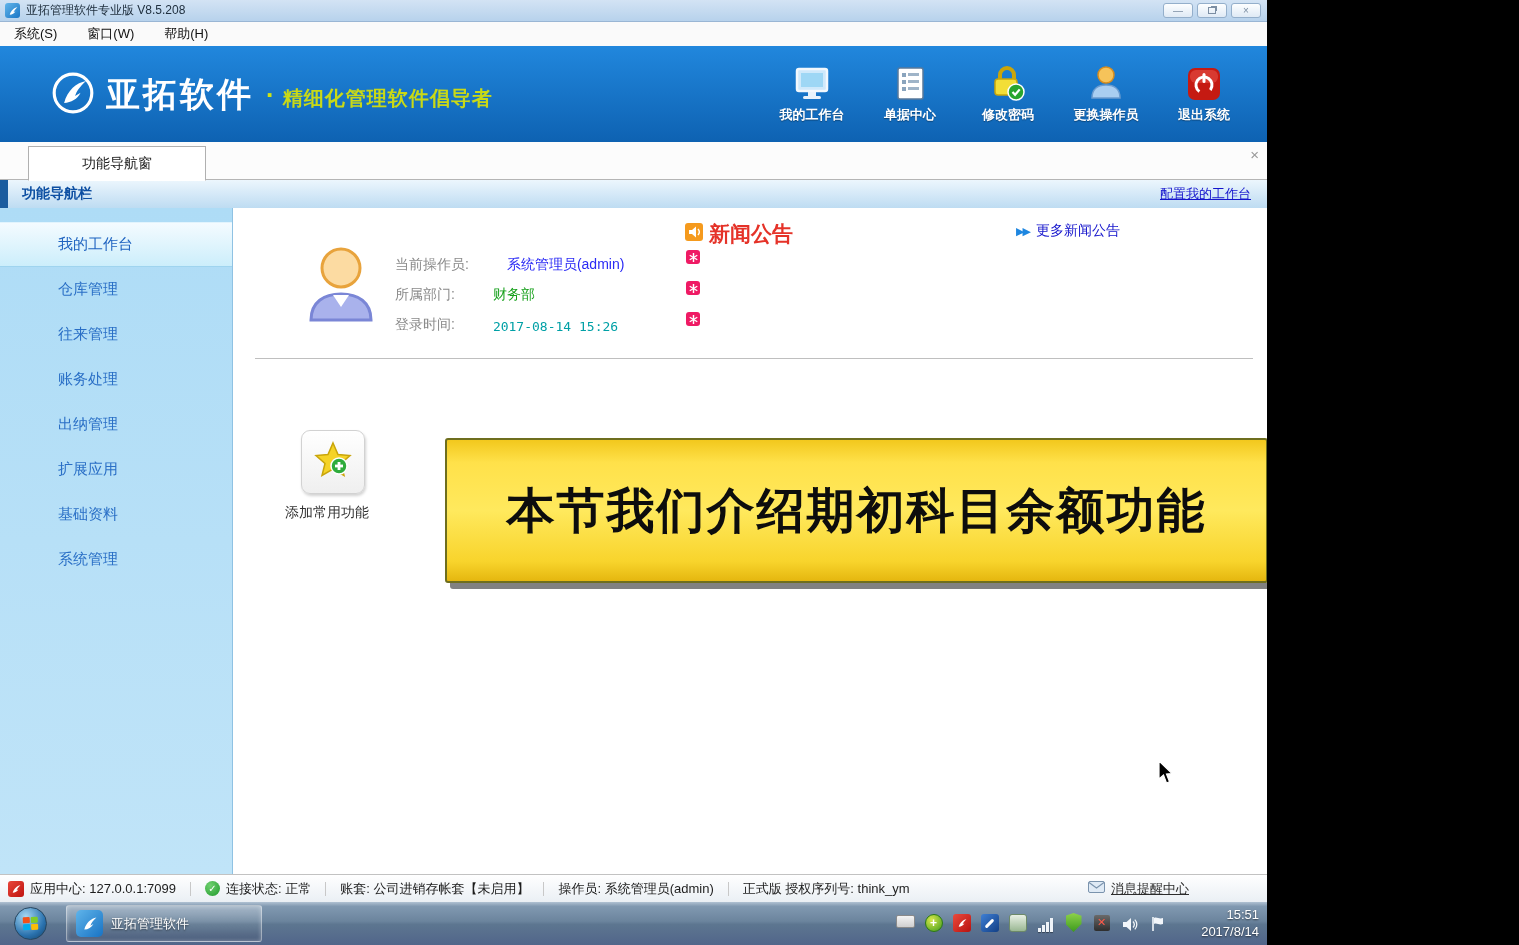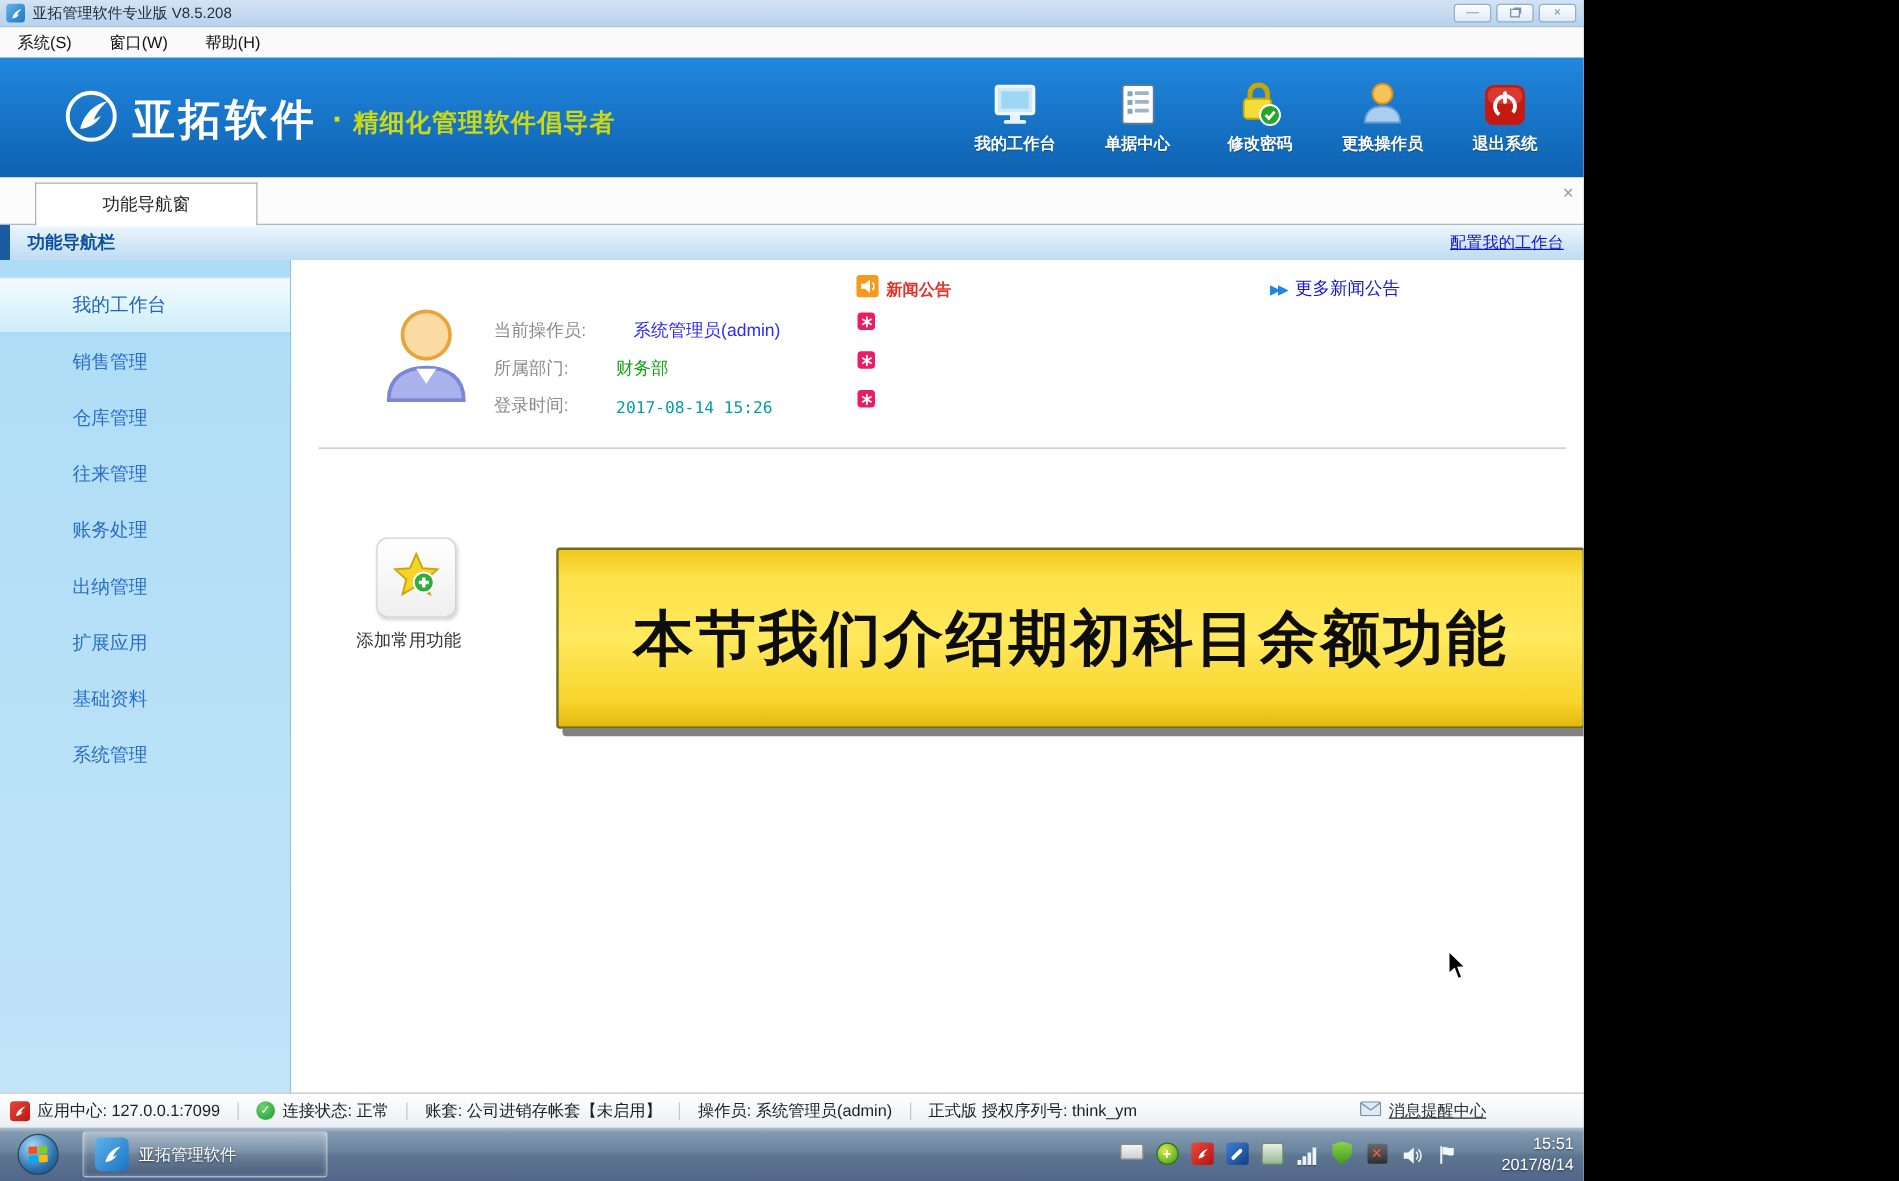--- a/index.html
+++ b/index.html
@@ -64,21 +64,21 @@
   
   .main { position:absolute; top:208px; left:233px; right:0; bottom:71px; background:#fff; overflow:hidden; }
   .avatar { position:absolute; left:70px; top:36px; }
   .info { position:absolute; left:162px; top:36px; font-size:14px; }
   .info-row { height:30px; display:flex; align-items:flex-end;gap:32px; }
   .info-label { color:#8a8a8a; margin-right:6px; }
   .v-blue { color:#2a2af5; }
   .v-green { color:#16a01b; }
   .v-teal { color:#00a0a6; font-family:"DejaVu Sans Mono",monospace; font-size:13px; }
   .news-title { position:absolute; left:452px; top:12px; display:flex; align-items:center; gap:6px; }
-  .news-title-text { color:#e53228; font-size:13px; font-weight:bold;font-family:Liberation Serif, serif; }
+  .news-title-text { color:#e53228; font-size:21px; font-weight:bold;font-family:Liberation Serif, serif; }
   .news-more { position:absolute; left:783px; top:14px; display:flex; align-items:center; gap:7px; cursor:pointer; }
   .more-arrows { color:#1e86e0; font-size:11px; letter-spacing:-2px; }
   .more-text { color:#1414cc; font-size:14px; }
   .news-badge { position:absolute; left:453px; width:14px; height:14px; border-radius:3px;
     background:#ef1a64; display:flex; align-items:center; justify-content:center; cursor:pointer; }
   .divider { position:absolute; left:22px; right:14px; top:150px; border-top:1px solid #bfbfbf; }
   .add-btn { position:absolute; left:68px; top:222px; width:64px; height:64px; border-radius:9px;
     border:1px solid #d2d2d2; background:linear-gradient(#ffffff,#efefef);
     box-shadow:1px 2px 3px rgba(0,0,0,.18); display:flex; align-items:center; justify-content:center; cursor:pointer; }
   .add-label { position:absolute; left:52px; top:296px; font-size:14px; color:#333; }
@@ -264,21 +264,20 @@
   </div>
 
   <div class="navbar">
     <span class="nav-accent"></span>
     <span class="nav-title">功能导航栏</span>
     <span class="nav-config">配置我的工作台</span>
   </div>
 
   <div class="sidebar">
     <div class="side-item selected">我的工作台</div>
-    <div class="side-item">销售管理</div>
     <div class="side-item">仓库管理</div>
     <div class="side-item">往来管理</div>
     <div class="side-item">账务处理</div>
     <div class="side-item">出纳管理</div>
     <div class="side-item">扩展应用</div>
     <div class="side-item">基础资料</div>
     <div class="side-item">系统管理</div>
   </div>
 
   <div class="main">

